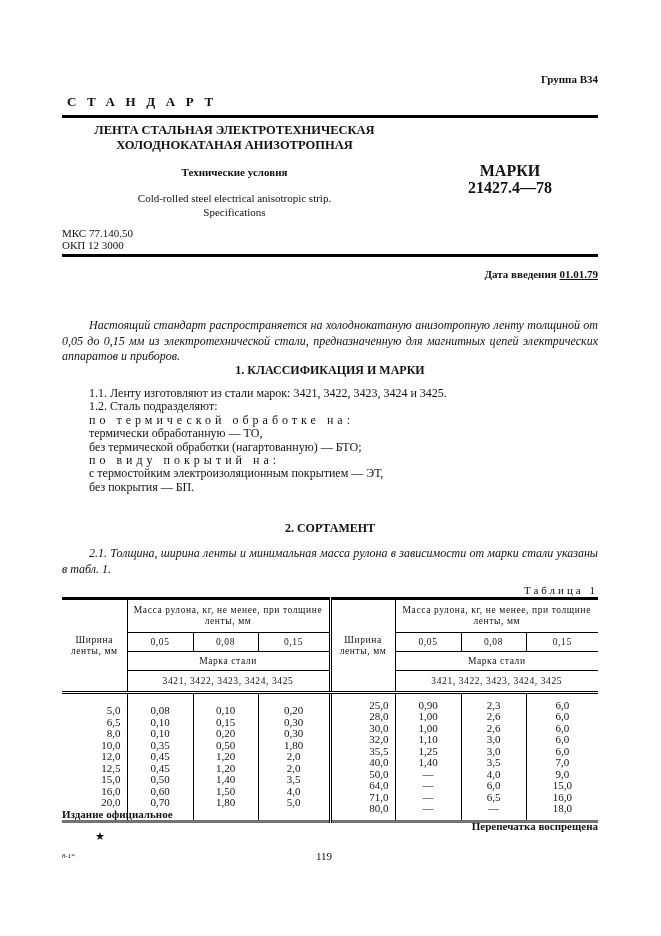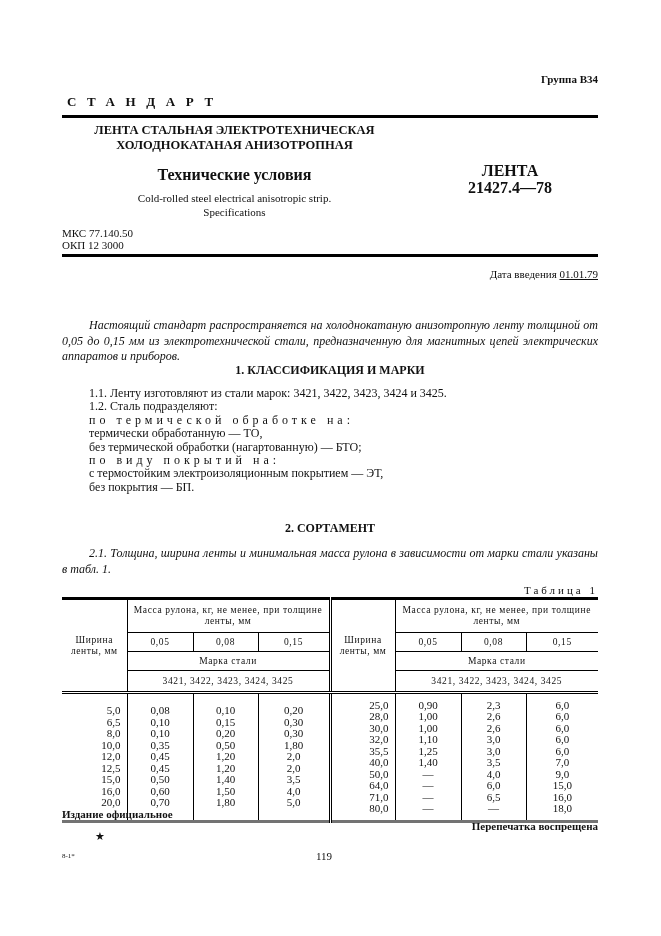--- a/index.html
+++ b/index.html
@@ -6,25 +6,25 @@
   body { width: 661px; height: 936px; position: relative; overflow: hidden;
          font-family: "Liberation Serif", "DejaVu Serif", serif; color: #111; }
   .abs { position: absolute; }
   .group { right: 63px; top: 73px; font-size: 11px; font-weight: bold; }
   .interstate { left: 67px; top: 94px; width: 530px; font-size: 13px; font-weight: bold;
                 display: flex; justify-content: space-between; }
   .interstate .w1 { letter-spacing: 10.6px; }
   .interstate .w2 { letter-spacing: 10.6px; margin-right: -10px; }
   .rule-thick { left: 62px; width: 536px; height: 3px; background: #000; }
   .title { left: 62px; top: 123px; width: 345px; text-align: center; font-size: 12.5px; font-weight: bold; line-height: 15px; }
-  .subtitle { left: 62px; top: 166px; width: 345px; text-align: center; font-size: 16px; font-weight: bold; }
+  .subtitle { left: 62px; top: 166px; width: 345px; text-align: center; font-size: 11px; font-weight: bold; }
   .gost { left: 440px; top: 162px; width: 140px; text-align: center; font-size: 16px; font-weight: bold; line-height: 17px; }
   .entitle { left: 62px; top: 191px; width: 345px; text-align: center; font-size: 11px; line-height: 14px; }
   .codes { left: 62px; top: 227px; font-size: 11px; line-height: 12px; }
-  .date { right: 63px; top: 268px; font-size: 11px; font-weight: normal; }
+  .date { right: 63px; top: 268px; font-size: 11px; font-weight: bold; }
   .date .val { text-decoration: underline; }
   .para { left: 62px; width: 536px; font-size: 12px; line-height: 15.5px; text-align: justify; }
   .indent { text-indent: 27px; font-style: italic; }
   .h1 { left: 62px; width: 536px; text-align: center; font-size: 12px; font-weight: bold; }
   .lines { left: 89px; font-size: 12px; line-height: 13.4px; }
   .spaced { letter-spacing: 4px; }
   .tcap { right: 63px; top: 584px; font-size: 11px; letter-spacing: 3px; }
   table.t1 { position: absolute; left: 62px; top: 597px; width: 536px; border-collapse: collapse;
              font-size: 10px; table-layout: fixed; }
   table.t1 td { padding: 0; text-align: center; vertical-align: middle; }
@@ -48,21 +48,21 @@
   <span class="w2">СТАНДАРТ</span>
 </div>
 <div class="abs rule-thick" style="top:115px"></div>
 
 <div class="abs title">
   <div>ЛЕНТА СТАЛЬНАЯ ЭЛЕКТРОТЕХНИЧЕСКАЯ</div>
   <div>ХОЛОДНОКАТАНАЯ АНИЗОТРОПНАЯ</div>
 </div>
 <div class="abs subtitle">Технические условия</div>
 <div class="abs gost">
-  <div>ЛЕНТА</div>
+  <div>МАРКИ</div>
   <div>21427.4—78</div>
 </div>
 <div class="abs entitle">
   <div>Cold-rolled steel electrical anisotropic strip.</div>
   <div>Specifications</div>
 </div>
 <div class="abs codes">
   <div>МКС 77.140.50</div>
   <div>ОКП 12 3000</div>
 </div>

